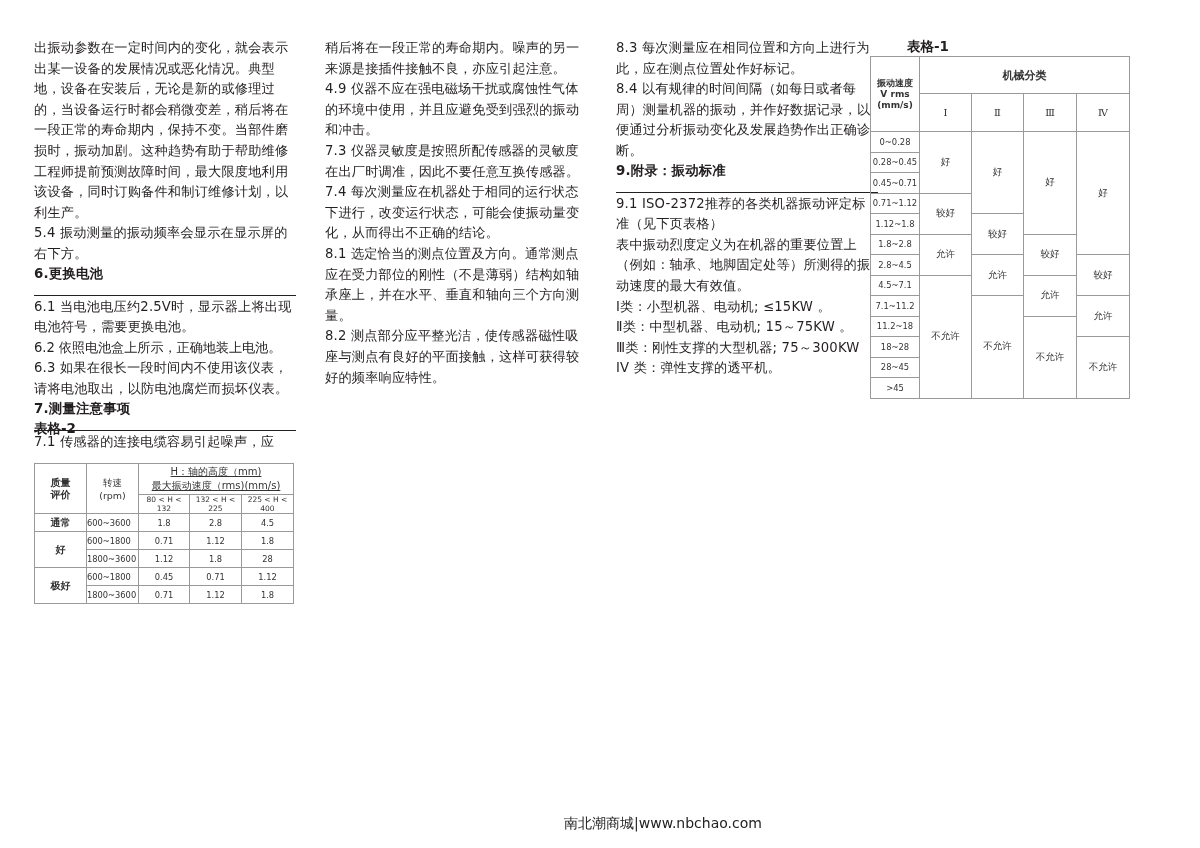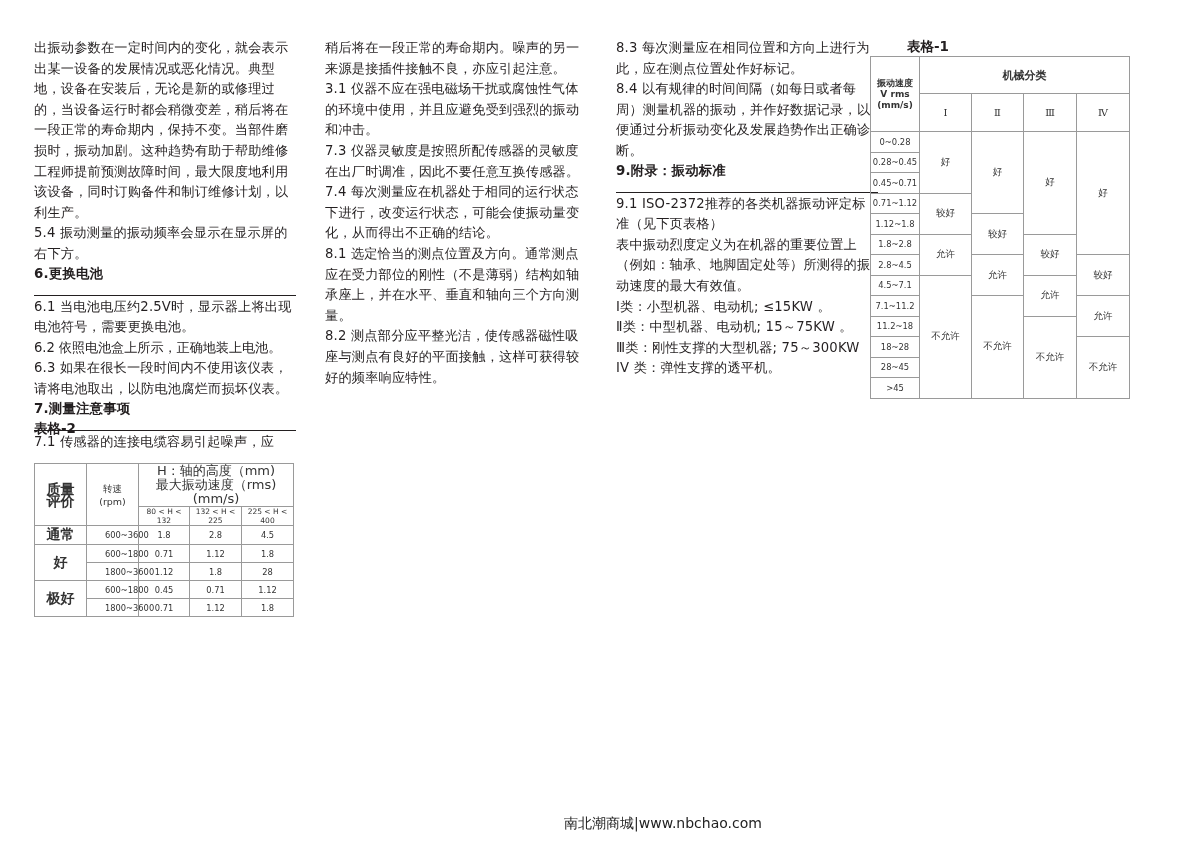--- a/index.html
+++ b/index.html
@@ -12,43 +12,43 @@
   .tbl-title { position:absolute; font-size:13.5px; font-weight:bold; }
   table { border-collapse:collapse; position:absolute; table-layout:fixed; }
   td { border:1px solid #9a9a9a; text-align:center; vertical-align:middle; padding:0; color:#333; }
   #t1 td { font-size:8.6px; }
   #t1 .hd { font-weight:bold; font-size:9px; line-height:11px; }
   #t1 .hd2 { font-weight:bold; font-size:11px; }
   #t1 .roman { font-family:"DejaVu Serif", serif; font-size:10px; }
   #t1 .vel { font-size:8.4px; }
   #t1 .grade { font-size:9.5px; }
   #t2 td { font-size:8.3px; }
-  #t2 .bold { font-weight:bold; font-size:14px; }
+  #t2 .bold { font-weight:bold; font-size:10px; }
   #t2 .hd { font-size:9.5px; line-height:14px; }
   #t2 .sub { font-size:7.5px; }
-  #t2 .rpm { text-align:left; padding-left:18px; }
+  #t2 .rpm { text-align:left; padding-left:0; }
   .footer { position:absolute; left:0; width:1326px; top:815px; text-align:center; font-size:14px; color:#222; }
 </style>
 </head>
 <body>
 
 <div class="col" id="c1">
   <p>出振动参数在一定时间内的变化，就会表示出某一设备的发展情况或恶化情况。典型地，设备在安装后，无论是新的或修理过的，当设备运行时都会稍微变差，稍后将在一段正常的寿命期内，保持不变。当部件磨损时，振动加剧。这种趋势有助于帮助维修工程师提前预测故障时间，最大限度地利用该设备，同时订购备件和制订维修计划，以利生产。</p>
   <p>5.4 振动测量的振动频率会显示在显示屏的右下方。</p>
   <h3>6.更换电池</h3>
   <p>6.1 当电池电压约2.5V时，显示器上将出现电池符号，需要更换电池。</p>
   <p style="letter-spacing:-0.1px;white-space:nowrap;">6.2 依照电池盒上所示，正确地装上电池。</p>
   <p>6.3  如果在很长一段时间内不使用该仪表，请将电池取出，以防电池腐烂而损坏仪表。</p>
   <h3>7.测量注意事项</h3>
   <p>7.1  传感器的连接电缆容易引起噪声，应</p>
 </div>
 
 <div class="col" id="c2">
   <p>稍后将在一段正常的寿命期内。噪声的另一来源是接插件接触不良，亦应引起注意。</p>
-  <p>3.1  仪器不应在强电磁场干扰或腐蚀性气体的环境中使用，并且应避免受到强烈的振动和冲击。</p>
+  <p>4.9  仪器不应在强电磁场干扰或腐蚀性气体的环境中使用，并且应避免受到强烈的振动和冲击。</p>
   <p>7.3  仪器灵敏度是按照所配传感器的灵敏度在出厂时调准，因此不要任意互换传感器。</p>
   <p>7.4  每次测量应在机器处于相同的运行状态下进行，改变运行状态，可能会使振动量变化，从而得出不正确的结论。</p>
   <p>8.1  选定恰当的测点位置及方向。通常测点应在受力部位的刚性（不是薄弱）结构如轴承座上，并在水平、垂直和轴向三个方向测量。</p>
   <p>8.2  测点部分应平整光洁，使传感器磁性吸座与测点有良好的平面接触，这样可获得较好的频率响应特性。</p>
 </div>
 
 <div class="col" id="c3">
   <p>8.3  每次测量应在相同位置和方向上进行为此，应在测点位置处作好标记。</p>
   <p>8.4  以有规律的时间间隔（如每日或者每周）测量机器的振动，并作好数据记录，以便通过分析振动变化及发展趋势作出正确诊断。</p>
   <h3>9.附录：振动标准</h3>
@@ -154,21 +154,21 @@
   <tbody>
       <tr style="height:31px">
     <td class="bold" rowspan="2" style="line-height:12px;">
       <div>质量</div>
       <div>评价</div>
     </td>
     <td class="hd" rowspan="2" style="line-height:13px;">
       <div>转速</div>
       <div>(rpm)</div>
     </td>
-    <td class="hd" colspan="3" style="font-size:13px;">
+    <td class="hd" colspan="3" style="font-size:10px;text-decoration:underline;">
       <div>H：轴的高度（mm)</div>
       <div>最大振动速度（rms)(mm/s)</div>
     </td>
   </tr>
   <tr style="height:16px">
     <td class="sub">80 &lt; H &lt; 132</td>
     <td class="sub">132 &lt; H &lt; 225</td>
     <td class="sub">225 &lt; H &lt; 400</td>
   </tr>
   <tr style="height:18px">

